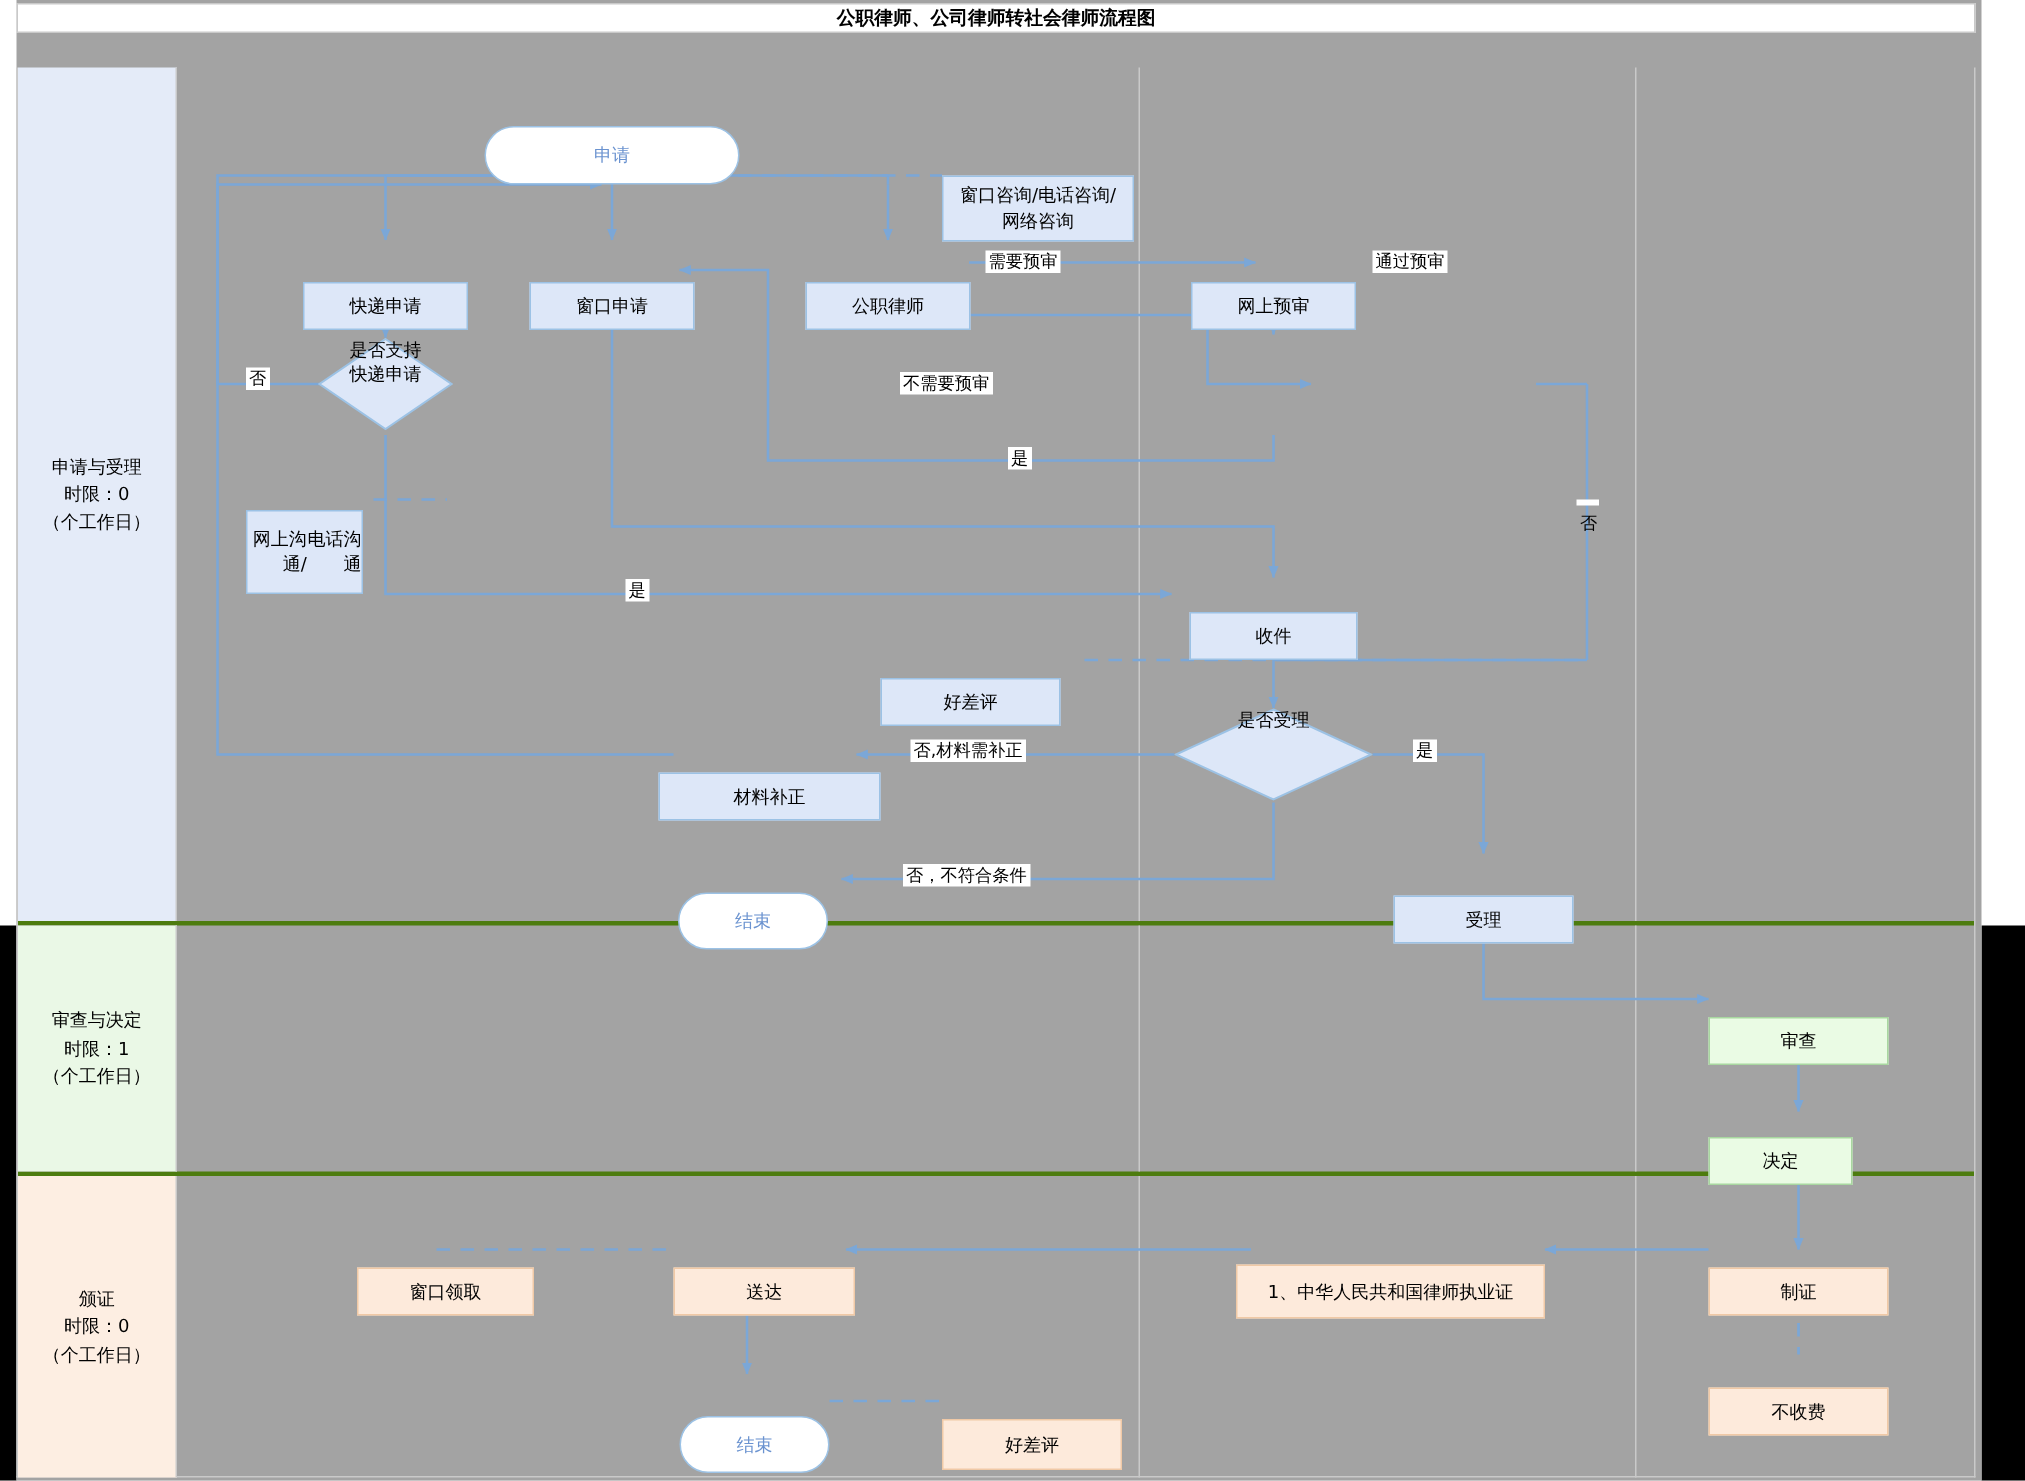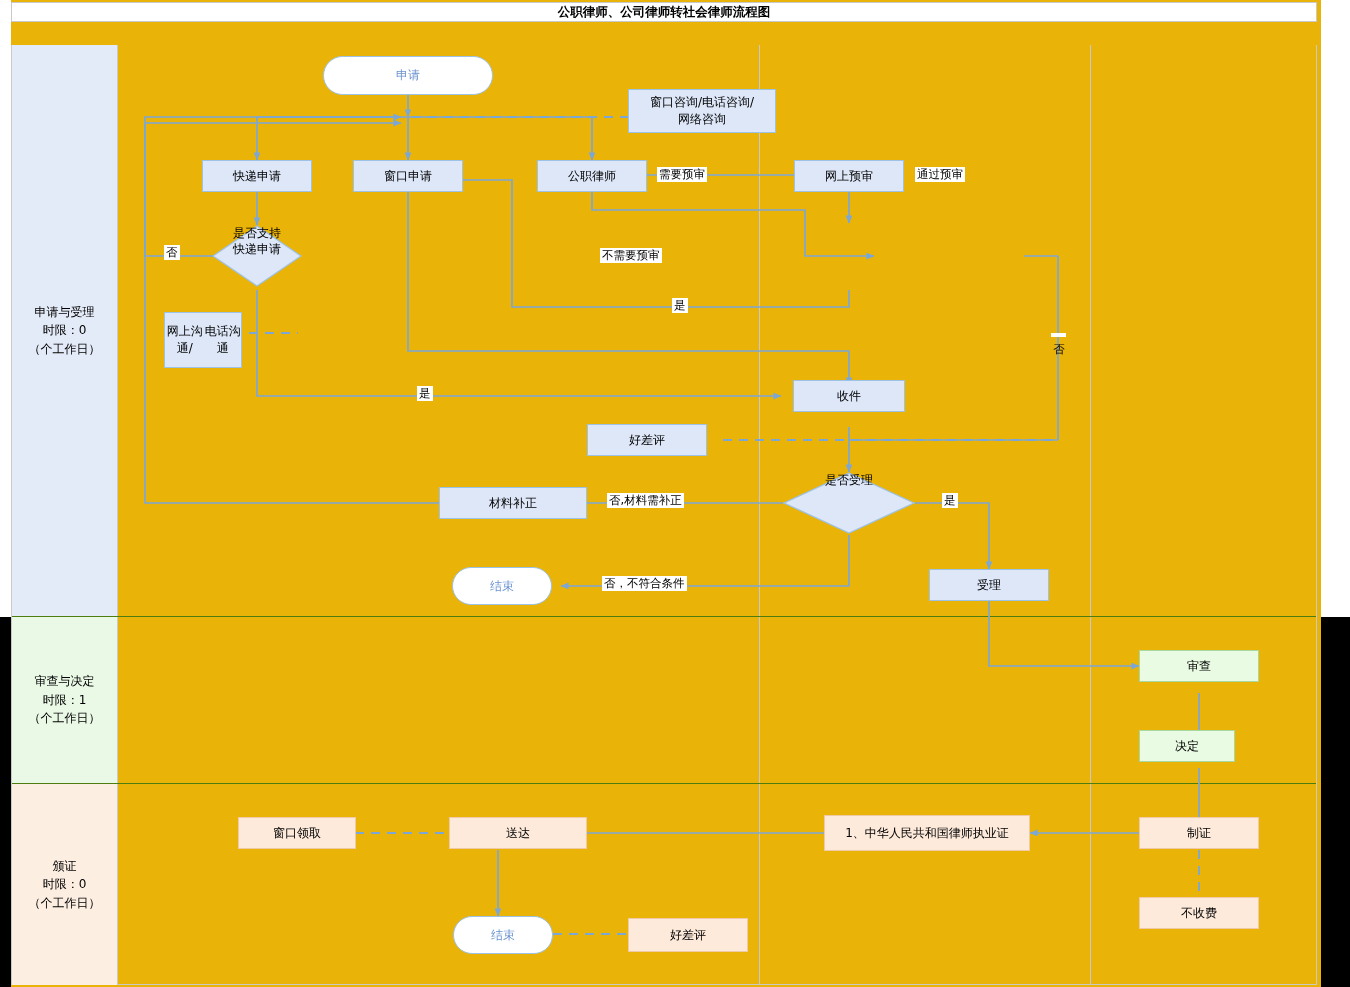--- a/index.html
+++ b/index.html
@@ -5,60 +5,60 @@
   html,body{margin:0;padding:0;background:#fff;}
   body{width:1350px;height:987px;position:relative;overflow:hidden;
        font-family:"DejaVu Sans","Liberation Sans",sans-serif;}
 
   
   .bar{position:absolute;background:#000;}
   #bar-left{left:0;top:617px;width:11px;height:370px;}
   #bar-right{left:1321px;top:617px;width:29px;height:370px;}
 
   
-  #sheet{position:absolute;left:11px;top:0;width:1310px;height:987px;background:#eab308;}
+  #sheet{position:absolute;left:11px;top:0;width:1310px;height:987px;background:#a3a3a3;}
 
   
   #title-row{position:absolute;left:0;top:2px;width:1306px;height:20px;
       border:1px solid #c9c9c9;box-sizing:border-box;
       display:flex;align-items:center;justify-content:center;
       font-size:12.5px;font-weight:bold;color:#000;background:#fff;}
   #header-row{position:absolute;left:0;top:22px;width:1306px;height:23px;
       box-sizing:border-box;border:1px solid #c9c9c9;display:flex;background:#fff;}
   #header-row .hcell{box-sizing:border-box;display:flex;align-items:center;
       justify-content:center;font-size:12.5px;color:#000;border-right:1px solid #c9c9c9;}
   #header-row .hcell:last-child{border-right:none;}
   .hc1{width:107px;} .hc2{width:641px;} .hc3{width:331px;} .hc4{width:226px;}
 
   
   #grid{position:absolute;left:0;top:45px;width:1306px;height:940px;
         box-sizing:border-box;border:1px solid #c9c9c9;border-top:none;}
   .band{position:absolute;left:0;width:1304px;box-sizing:border-box;
-        border-bottom:1px solid #4d7c0f;}
+        border-bottom:3px solid #4d7c0f;}
   #band1{top:0;height:572px;}
   #band2{top:572px;height:167px;}
   #band3{top:739px;height:201px;border-bottom:none;}
 
   .stagecell{position:absolute;left:0;top:0;width:106px;height:100%;
       box-sizing:border-box;border-right:1px solid #c9c9c9;
       display:flex;align-items:center;justify-content:center;text-align:center;
       font-size:12px;line-height:1.55;color:#000;}
   #stage1{background:#e4ebf8;}
   #stage2{background:#eaf8e6;}
   #stage3{background:#fdeee2;}
 
   .vline{position:absolute;top:0;height:100%;width:0;border-left:1px solid #c9c9c9;}
   .vl-a{left:747px;} .vl-b{left:1078px;}
 
   
   #canvas{position:absolute;left:0;top:0;width:1306px;height:940px;}
   svg#edges{position:absolute;left:0;top:0;width:1306px;height:940px;overflow:visible;}
 
   .node{position:absolute;box-sizing:border-box;display:flex;align-items:center;
-        justify-content:center;text-align:center;font-size:12px;line-height:1.4;}
+        justify-content:center;text-align:right;font-size:12px;line-height:1.4;margin-top:28px;}
   .rect-blue{background:#dde7f8;border:1px solid #9cc2e5;color:#000;}
   .rect-green{background:#eafbe4;border:1px solid #a8d7a0;color:#000;}
   .rect-orange{background:#fdeadb;border:1px solid #f0c9a6;color:#000;}
   .term{background:#fff;border:1px solid #9cc2e5;border-radius:22px;color:#6b93d0;}
   .diamond-wrap{position:absolute;}
   .diamond-wrap svg{position:absolute;left:0;top:0;}
   .diamond-label{position:absolute;left:0;top:0;width:100%;height:100%;
       display:flex;align-items:flex-start;justify-content:center;text-align:center;
       font-size:12px;line-height:1.35;color:#000;}
 
@@ -185,21 +185,21 @@
           <path d="M237,288 L286,288"></path>
           <path d="M711,395 L1046,395"></path>
           <path d="M1187,805 L1187,858"></path>
           <path d="M279,788 L437,788"></path>
           <path d="M541,889 L616,889"></path>
         </g>
       </svg>
 
       <div class="node term" style="left:311px;top:11px;width:170px;height:39px;">申请</div>
 
-      <div class="node rect-blue" style="left:616px;top:44px;width:148px;height:44px;flex-direction:column;">
+      <div class="node rect-blue" style="left:616px;top:44px;width:128px;height:44px;flex-direction:column;">
         <span>窗口咨询/电话咨询/</span>
         <span>网络咨询</span>
       </div>
 
       <div class="node rect-blue" style="left:190px;top:115px;width:110px;height:32px;">快递申请</div>
       <div class="node rect-blue" style="left:341px;top:115px;width:110px;height:32px;">窗口申请</div>
       <div class="node rect-blue" style="left:525px;top:115px;width:110px;height:32px;">公职律师</div>
       <div class="node rect-blue" style="left:782px;top:115px;width:110px;height:32px;">网上预审</div>
 
       <div class="diamond-wrap" style="left:200px;top:180px;width:90px;height:62px;">
@@ -236,21 +236,21 @@
       <div class="node term" style="left:440px;top:522px;width:100px;height:38px;">结束</div>
 
       <div class="node rect-blue" style="left:917px;top:524px;width:120px;height:32px;">受理</div>
 
       <div class="node rect-green" style="left:1127px;top:605px;width:120px;height:32px;">审查</div>
       <div class="node rect-green" style="left:1127px;top:685px;width:96px;height:32px;">决定</div>
 
       <div class="node rect-orange" style="left:1127px;top:772px;width:120px;height:32px;">制证</div>
       <div class="node rect-orange" style="left:1127px;top:852px;width:120px;height:32px;">不收费</div>
       <div class="node rect-orange" style="left:812px;top:770px;width:206px;height:36px;">1、中华人民共和国律师执业证</div>
-      <div class="node rect-orange" style="left:437px;top:772px;width:138px;height:32px;">送达</div>
+      <div class="node rect-orange" style="left:437px;top:772px;width:121px;height:32px;">送达</div>
       <div class="node rect-orange" style="left:226px;top:772px;width:118px;height:32px;">窗口领取</div>
       <div class="node term" style="left:441px;top:871px;width:100px;height:38px;">结束</div>
       <div class="node rect-orange" style="left:616px;top:873px;width:120px;height:34px;">好差评</div>
 
       <div class="elabel" style="left:645px;top:122px;">需要预审</div>
       <div class="elabel" style="left:903px;top:122px;">通过预审</div>
       <div class="elabel" style="left:588px;top:203px;">不需要预审</div>
       <div class="elabel" style="left:660px;top:253px;">是</div>
       <div class="elabel vert" style="left:1039px;top:288px;">否</div>
       <div class="elabel" style="left:152px;top:200px;">否</div>

